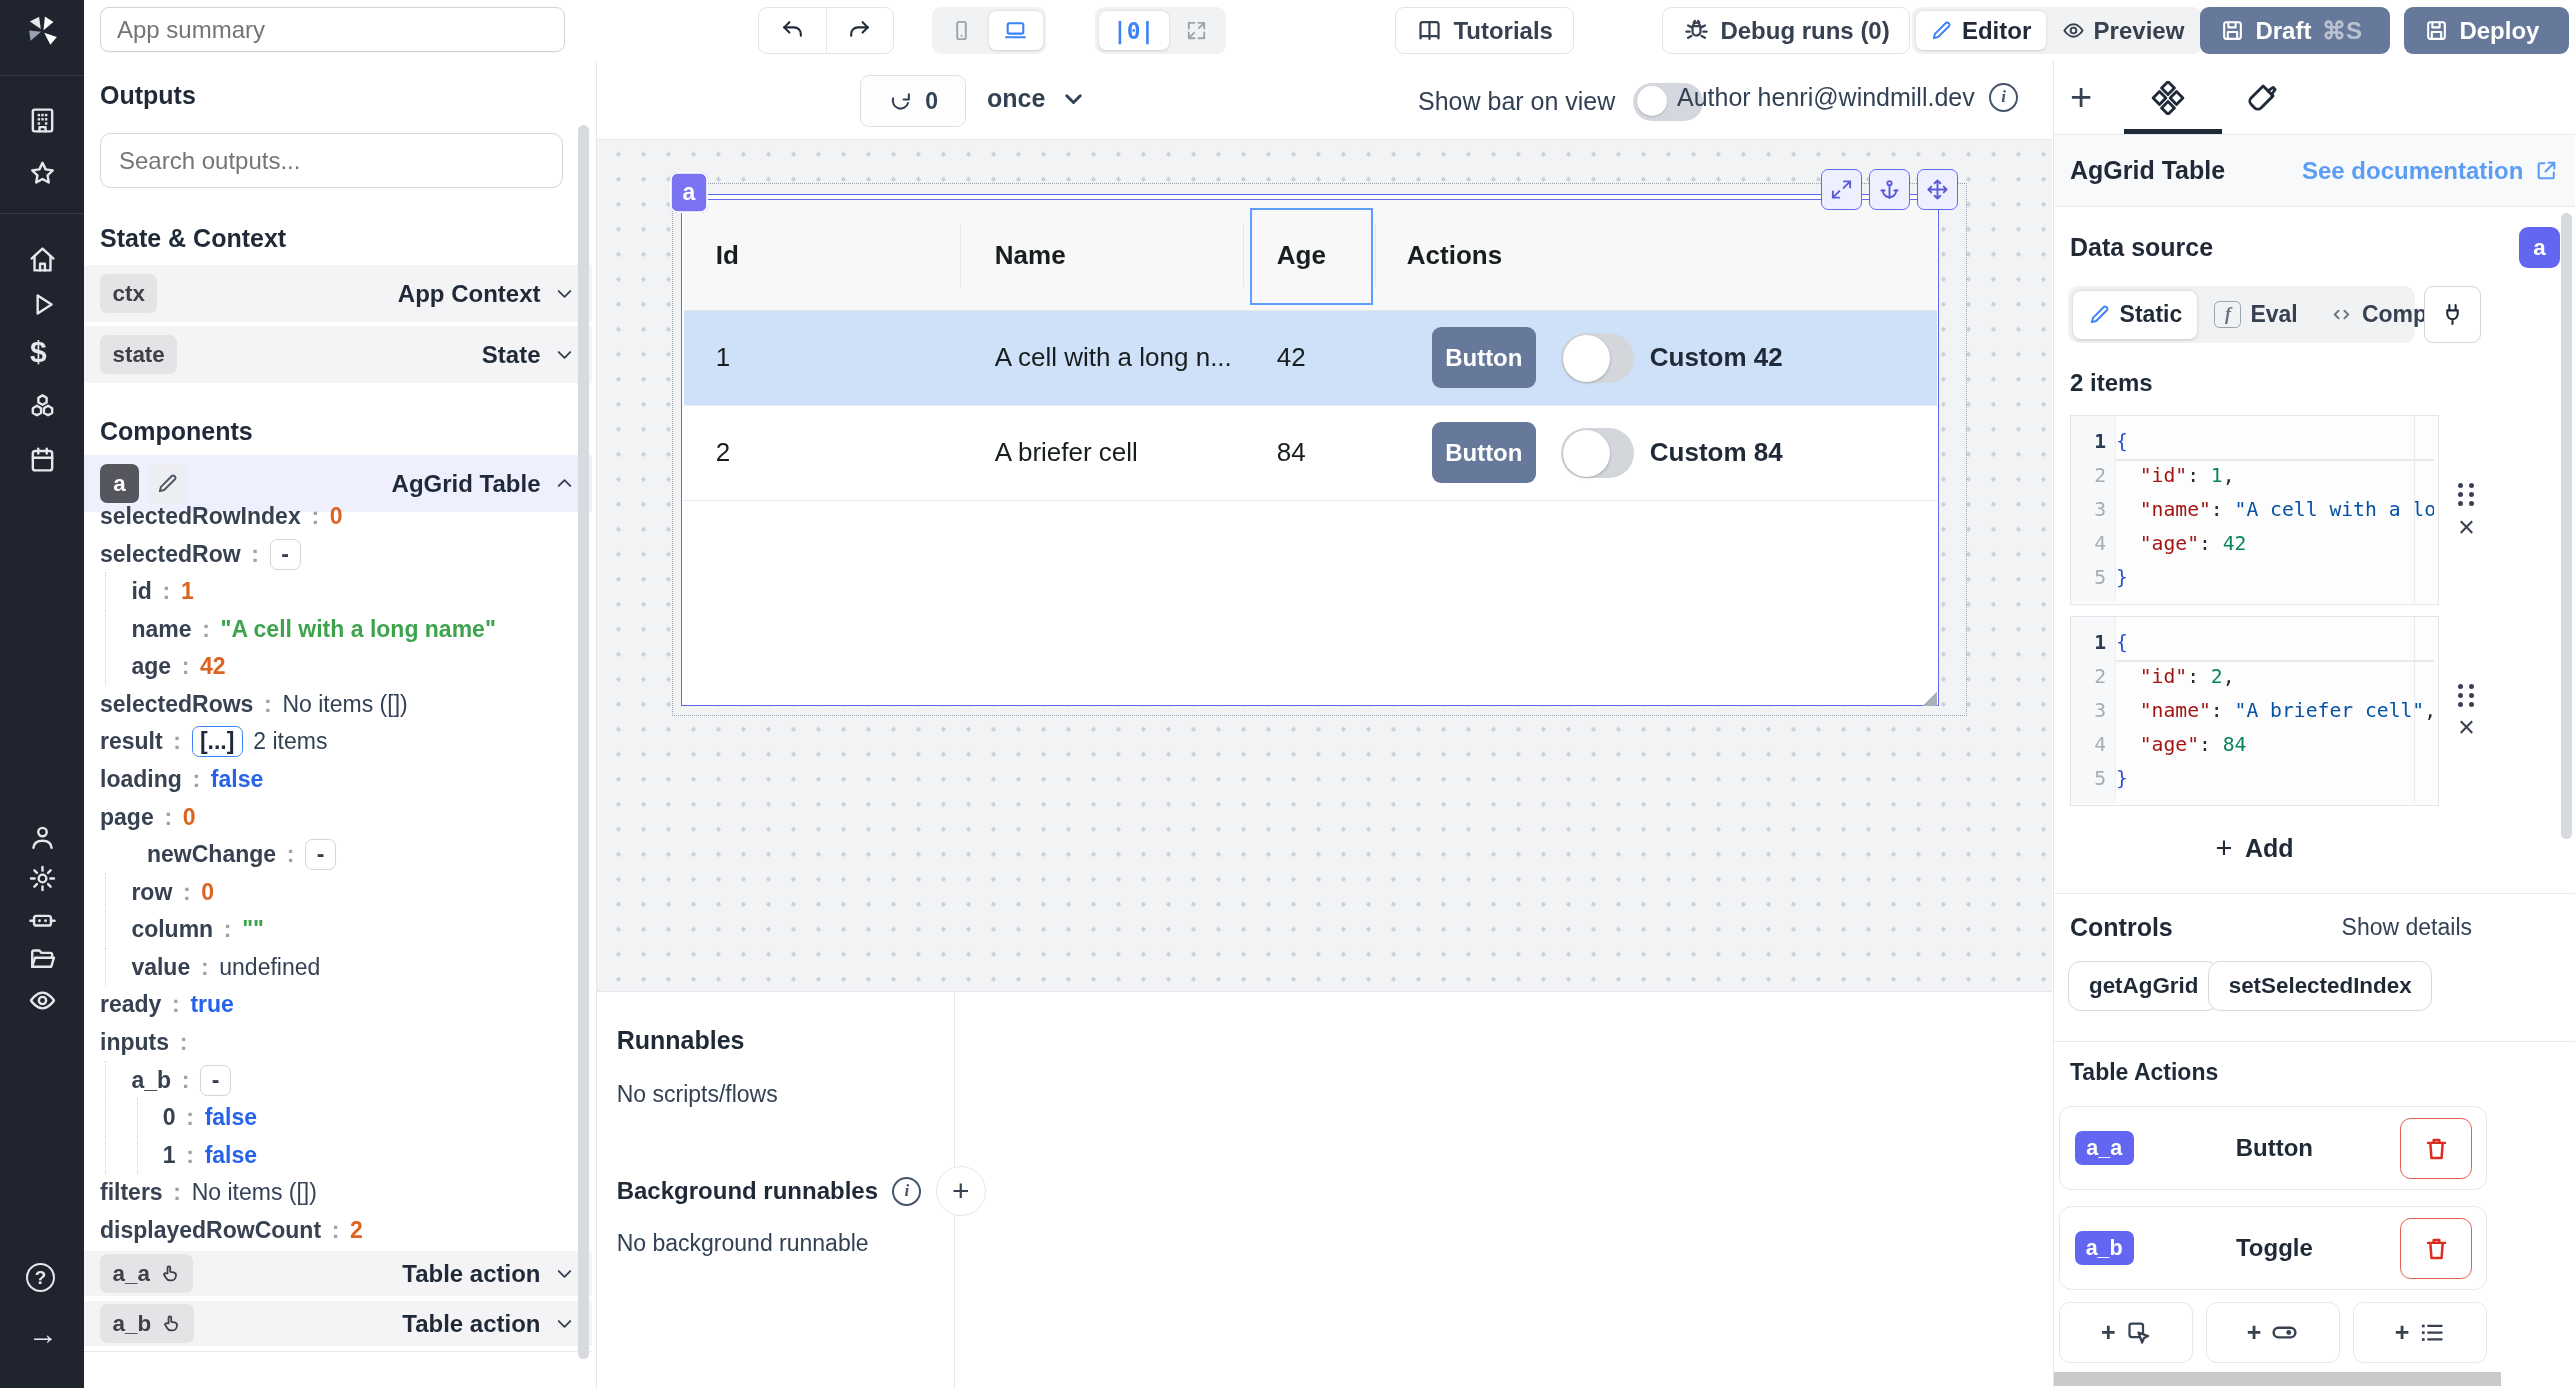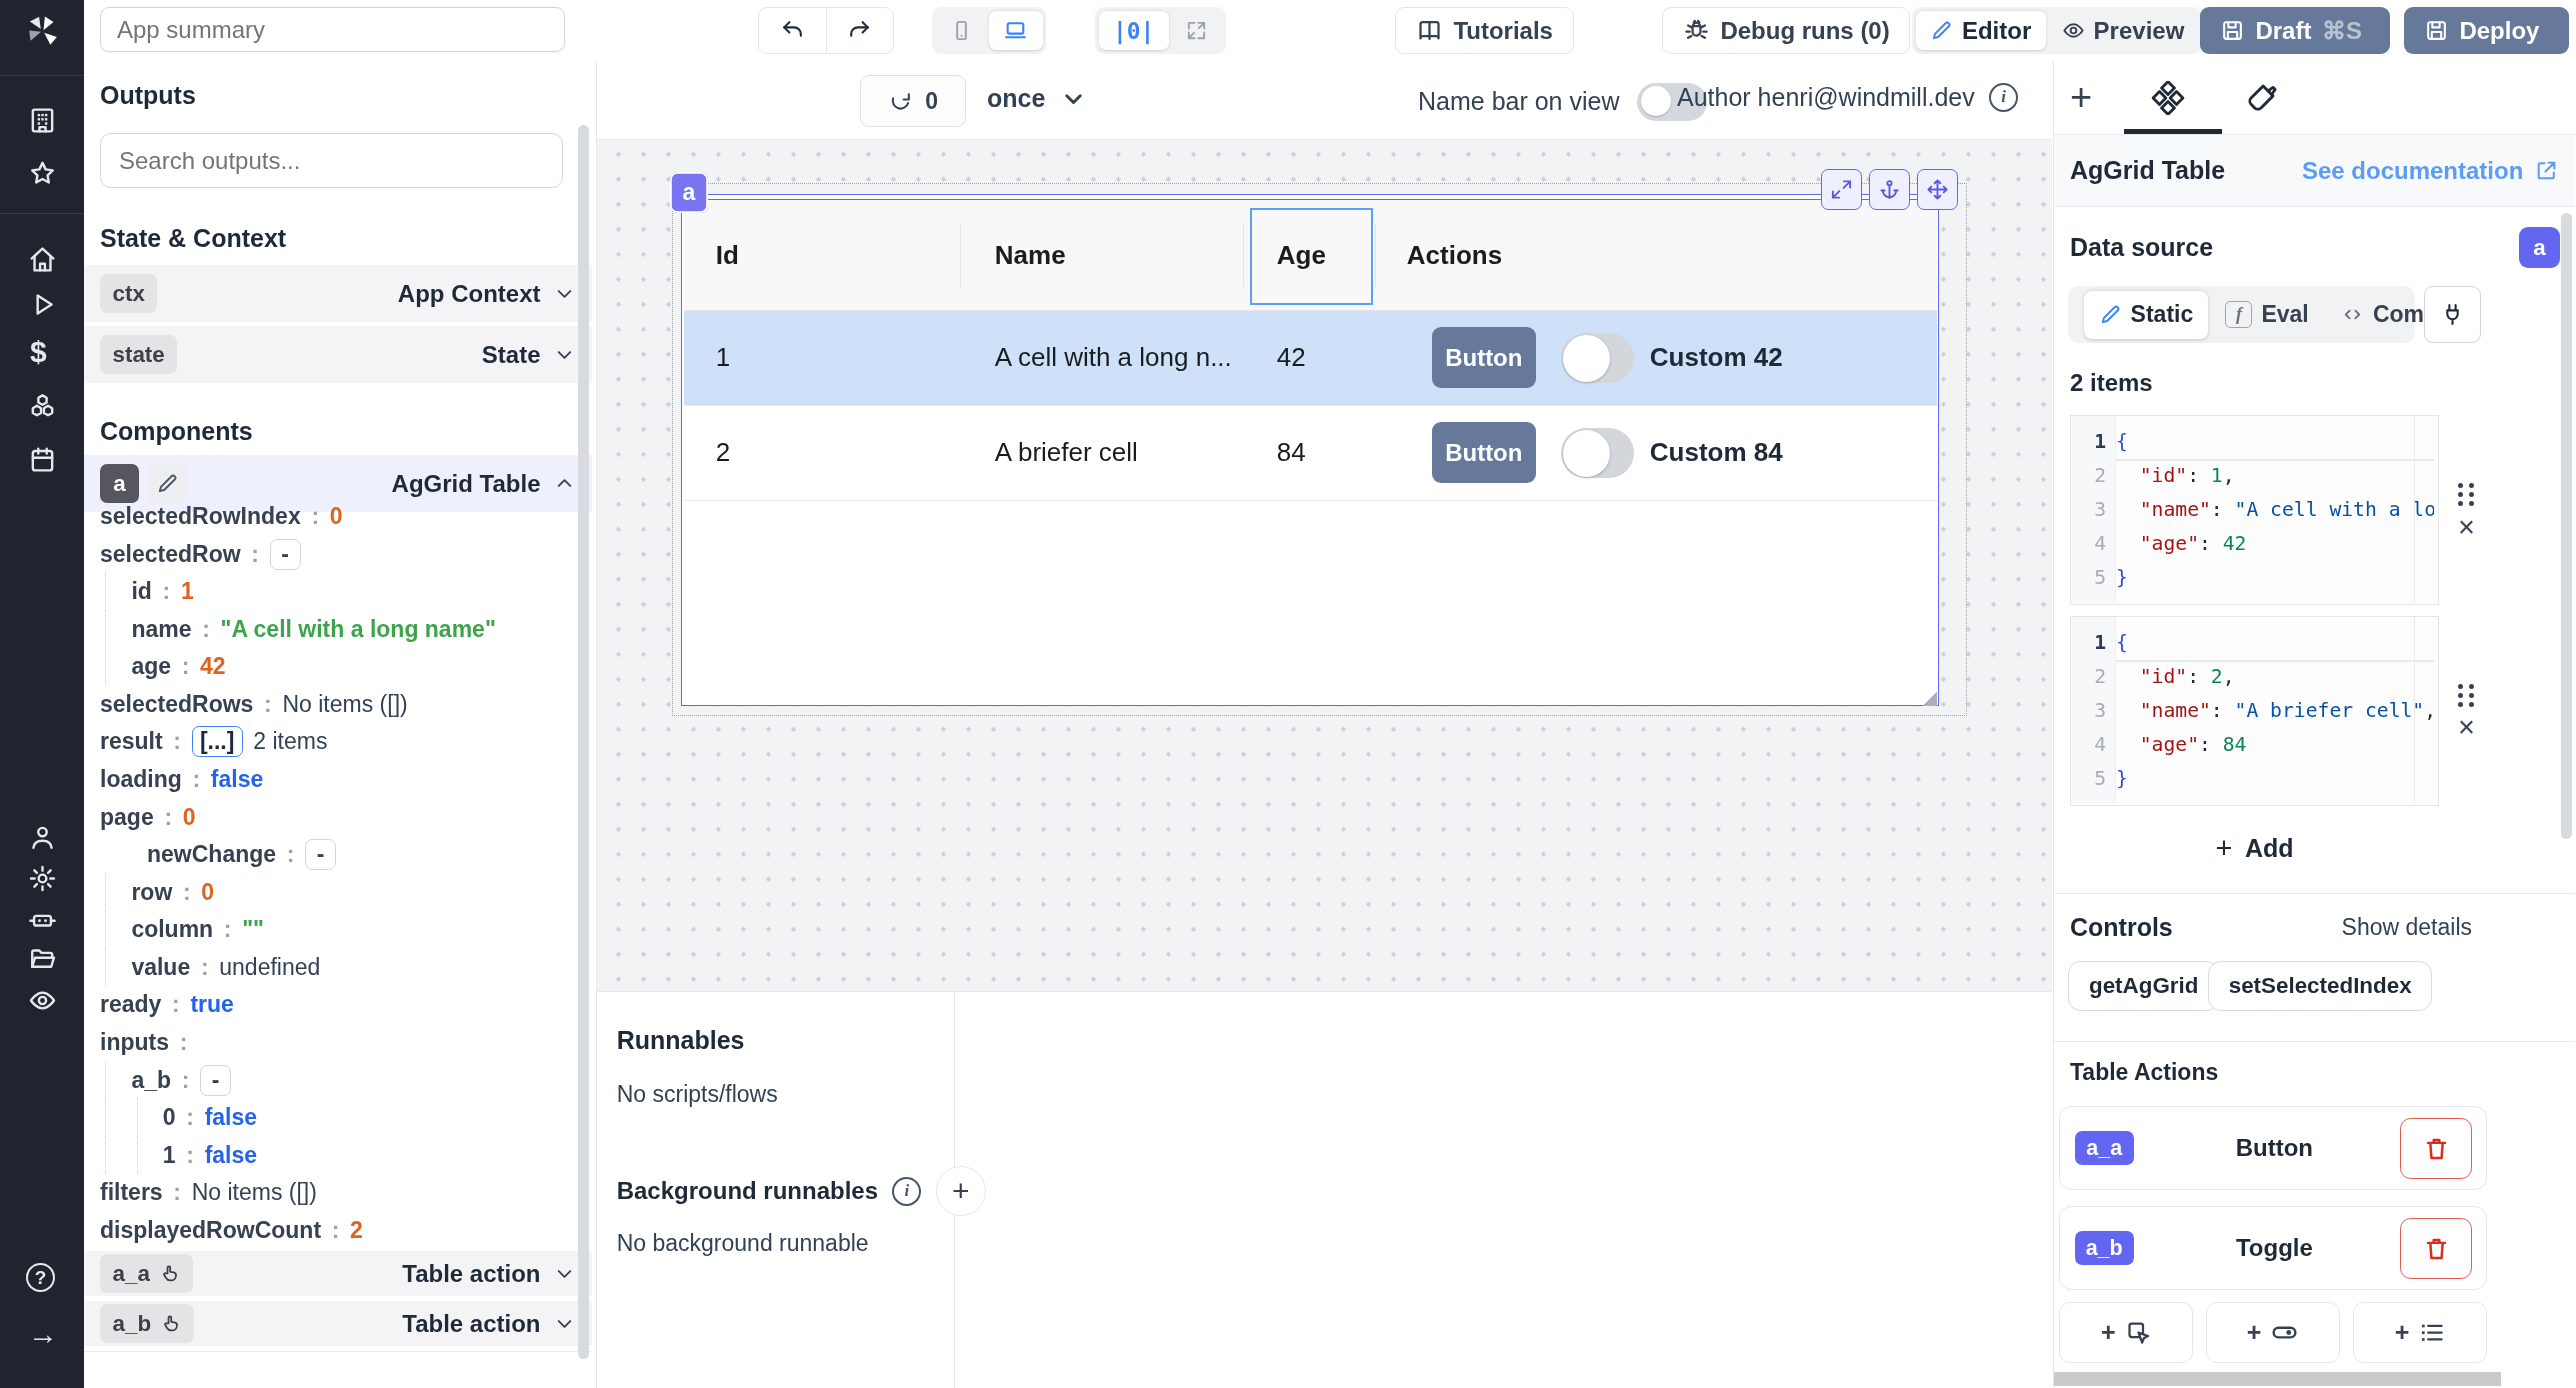--- a/index.html
+++ b/index.html
@@ -105,21 +105,21 @@
   .rtab-underline{position:absolute;top:68px;height:4.5px;background:#1f2937;}
   .rband{position:absolute;left:0;top:73px;width:521px;height:73px;background:#f8f9fa;border-top:1.8px solid #e8eaed;border-bottom:1.8px solid #e8eaed;
     display:flex;align-items:center;box-sizing:border-box;padding:0 16px;}
   .rband .t{font-weight:700;font-size:25px;color:#1f2937;}
   .doclink{margin-left:auto;display:flex;align-items:center;gap:10.7px;color:#5b9df5;font-weight:700;font-size:24px;}
   .ds-row{position:absolute;left:16px;top:166px;width:490px;display:flex;align-items:center;}
   .ds-row .t{font-weight:700;font-size:25px;}
   .badge-a{margin-left:auto;width:41px;height:41px;background:#6366f1;border-radius:9px;color:#fff;font-weight:700;font-size:22.4px;
     display:flex;align-items:center;justify-content:center;}
   .modes{position:absolute;left:14.3px;top:225px;width:347px;height:57px;background:#f1f2f4;border-radius:10.7px;
-    display:flex;align-items:center;padding:0 16px;box-sizing:border-box;gap:3.6px;}
+    display:flex;align-items:center;padding:0 5px;box-sizing:border-box;gap:3.6px;}
   .mode{height:48px;display:flex;align-items:center;gap:9px;padding:0 14.3px;border-radius:8px;color:#374151;font-weight:700;font-size:23px;}
   .mode.on{background:#fff;box-shadow:0 0.9px 3.6px rgba(0,0,0,.18);color:#1f2937;}
   .fbox{width:27px;height:27px;border:1.8px solid #9ca3af;border-radius:5.4px;color:#6b7280;display:flex;align-items:center;justify-content:center;
     font-size:18px;font-style:italic;font-weight:700;box-sizing:border-box;font-family:"Liberation Serif",serif;}
   .plug-btn{position:absolute;left:370px;top:225px;width:57px;height:57px;border:1.8px solid #d4d4d8;border-radius:9px;background:#fff;
     display:flex;align-items:center;justify-content:center;color:#1f2937;box-sizing:border-box;}
   .items-lbl{position:absolute;left:16px;top:308px;font-weight:700;font-size:24px;color:#1f2937;}
   .editor{position:absolute;left:16px;width:369px;height:190px;border:1.8px solid #e3e5e8;background:#fdfdfd;box-sizing:border-box;
     font-family:"DejaVu Sans Mono",monospace;font-size:19.7px;line-height:34px;}
   .gutter{position:absolute;left:0;top:0;width:45px;height:186px;background:#f7f8f9;border-right:1.8px solid #eceef0;box-sizing:border-box;
@@ -546,21 +546,21 @@
           </svg>
         <span>0</span>
       </div>
       <div class="once">
         <span>once</span>
         <svg class="ic" viewBox="0 0 24 24" style="width:27px;height:27px;stroke-width:2.6;">
             <path d="M6 9.5l6 6 6-6"></path>
           </svg>
       </div>
       <div class="hidebar">
-        <span>Name bar on view</span>
+        <span>Show bar on view</span>
         <span class="toggle">
             <span class="knob"></span>
           </span>
       </div>
       <div class="author">
         <span>Author henri@windmill.dev</span>
         <span class="info-c">i</span>
       </div>
     </div>
 

